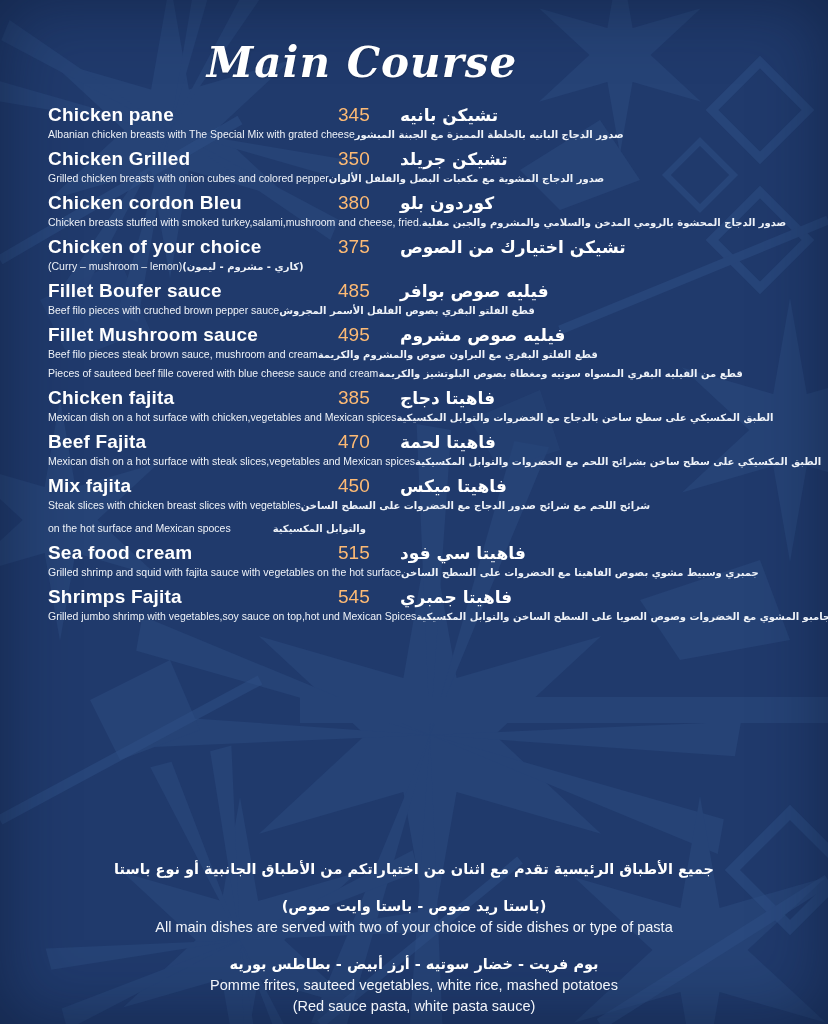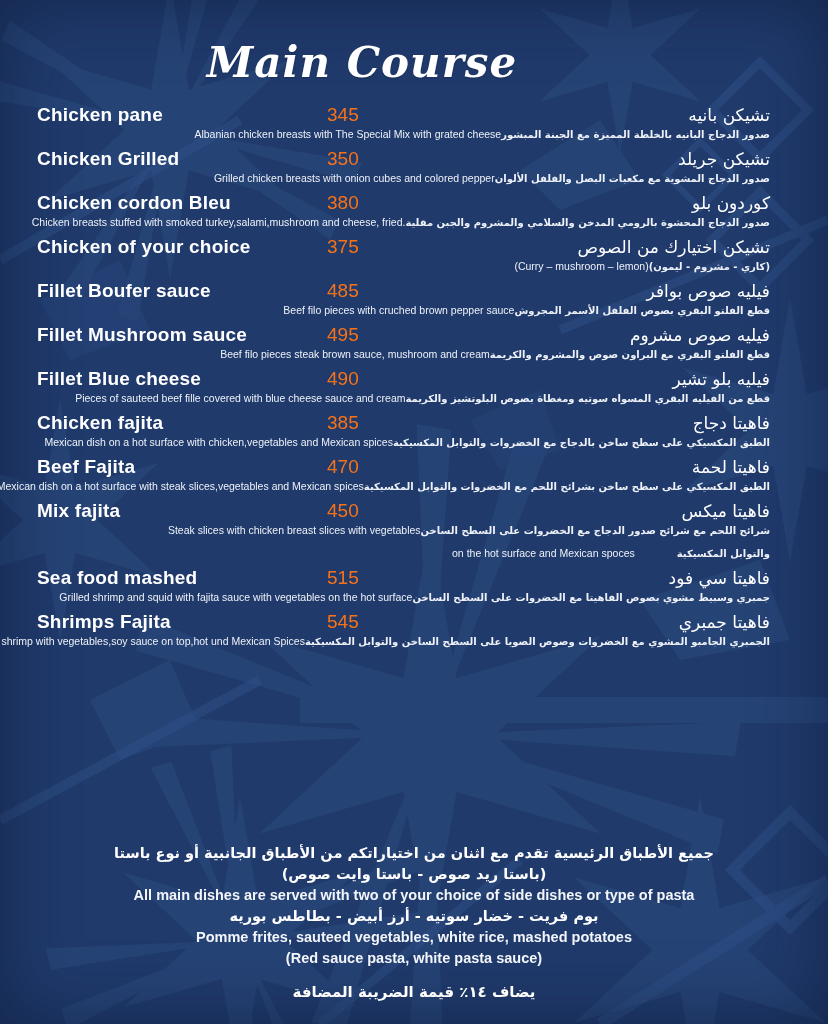--- a/index.html
+++ b/index.html
@@ -17,50 +17,50 @@
   }
   .title {
     position: absolute; top: 38px; left: 0; right: 104px;
     text-align: center;
     font-family: "DejaVu Serif", serif;
     font-style: italic; font-weight: 700;
     font-size: 42px; letter-spacing: 1px;
     color: #ffffff;
     text-shadow: 0 1px 2px rgba(10,20,45,.35);
   }
-  .menu { position: absolute; top: 103px; left: 37px; right: 58px; }
+  .menu { position: absolute; top: 103px; left: 48px; right: 58px; }
   .item { margin-bottom: 6px; }
   .item-top { display: flex; align-items: baseline; line-height: 23px; }
   .name {
     width: 290px; font-size: 19px; font-weight: bold; letter-spacing: .2px;
     white-space: nowrap;
   }
-  .price { width: 62px; font-size: 19px; font-weight: 400; color: #f97316; }
+  .price { width: 62px; font-size: 19px; font-weight: 400; color: #fdba74; }
   .name-ar {
-    flex: 1; text-align: right; direction: rtl;
+    flex: 1; text-align: left; direction: rtl;
     font-family: "DejaVu Sans", sans-serif;
-    font-size: 17px; font-weight: normal; white-space: nowrap;
+    font-size: 17px; font-weight: bold; white-space: nowrap;
   }
   .item-desc {
-    display: flex; justify-content: flex-end; align-items: baseline;
+    display: flex; justify-content: flex-start; align-items: baseline;
     line-height: 12px; margin-top: 1px;
   }
   .item-desc + .item-desc { margin-top: 10px; gap: 42px; }
   .desc-en { font-size: 10.5px; color: #eef2f8; white-space: nowrap; }
   .desc-ar {
     font-size: 10px; font-weight: bold; direction: rtl;
     font-family: "DejaVu Sans", sans-serif;
     color: #eef2f8; white-space: nowrap;
   }
   .footer { position: absolute; top: 843px; left: 0; right: 0; text-align: center; }
   .f-ar {
     font-family: "DejaVu Sans", sans-serif; direction: rtl;
-    font-weight: bold; font-size: 14.5px; line-height: 21px;
-  }
-  .f-en { font-size: 14.5px; line-height: 21px; color: #f2f5fa; font-weight: bold; }
+    font-weight: bold; font-size: 14.5px; line-height: 21px; margin-top: 16px;
+  }
+  .f-en { font-size: 14.5px; line-height: 21px; color: #f2f5fa; }
   .f-tax { margin-top: 13px; font-size: 15px; }
 </style>
 </head>
 <body>
 
 <svg class="bg" width="828" height="1024" viewBox="0 0 828 1024">
   <defs>
     <g id="burst">
       <polygon points="0,-110 14,-30 90,-52 34,0 90,52 14,30 0,110 -14,30 -90,52 -34,0 -90,-52 -14,-30"></polygon>
     </g>
@@ -181,25 +181,20 @@
         <span class="price">495</span>
         <span class="name-ar">فيليه صوص مشروم</span>
       </div>
       <div class="item-desc">
         <span class="desc-en">Beef filo pieces steak brown sauce, mushroom and cream</span>
         <span class="desc-ar">قطع الفلتو البقري مع البراون صوص والمشروم والكريمة</span>
       </div>
     </div>
 
     <div class="item">
-      <div class="item-top">
-        <span class="name">Fillet Blue cheese</span>
-        <span class="price">490</span>
-        <span class="name-ar">فيليه بلو تشير</span>
-      </div>
       <div class="item-desc">
         <span class="desc-en">Pieces of sauteed beef fille covered with blue cheese sauce and cream</span>
         <span class="desc-ar">قطع من الفيليه البقري المسواه سوتيه ومغطاة بصوص البلوتشيز والكريمة</span>
       </div>
     </div>
 
     <div class="item">
       <div class="item-top">
         <span class="name">Chicken fajita</span>
         <span class="price">385</span>
@@ -234,21 +229,21 @@
         <span class="desc-ar">شرائح اللحم مع شرائح صدور الدجاج مع الخضروات على السطح الساخن</span>
       </div>
       <div class="item-desc">
         <span class="desc-en">on the hot surface and Mexican spoces</span>
         <span class="desc-ar">والتوابل المكسيكية</span>
       </div>
     </div>
 
     <div class="item">
       <div class="item-top">
-        <span class="name">Sea food mashed</span>
+        <span class="name">Sea food cream</span>
         <span class="price">515</span>
         <span class="name-ar">فاهيتا سي فود</span>
       </div>
       <div class="item-desc">
         <span class="desc-en">Grilled shrimp and squid with fajita sauce with vegetables on the hot surface</span>
         <span class="desc-ar">جمبري وسبيط مشوي بصوص الفاهيتا مع الخضروات على السطح الساخن</span>
       </div>
     </div>
 
     <div class="item">

